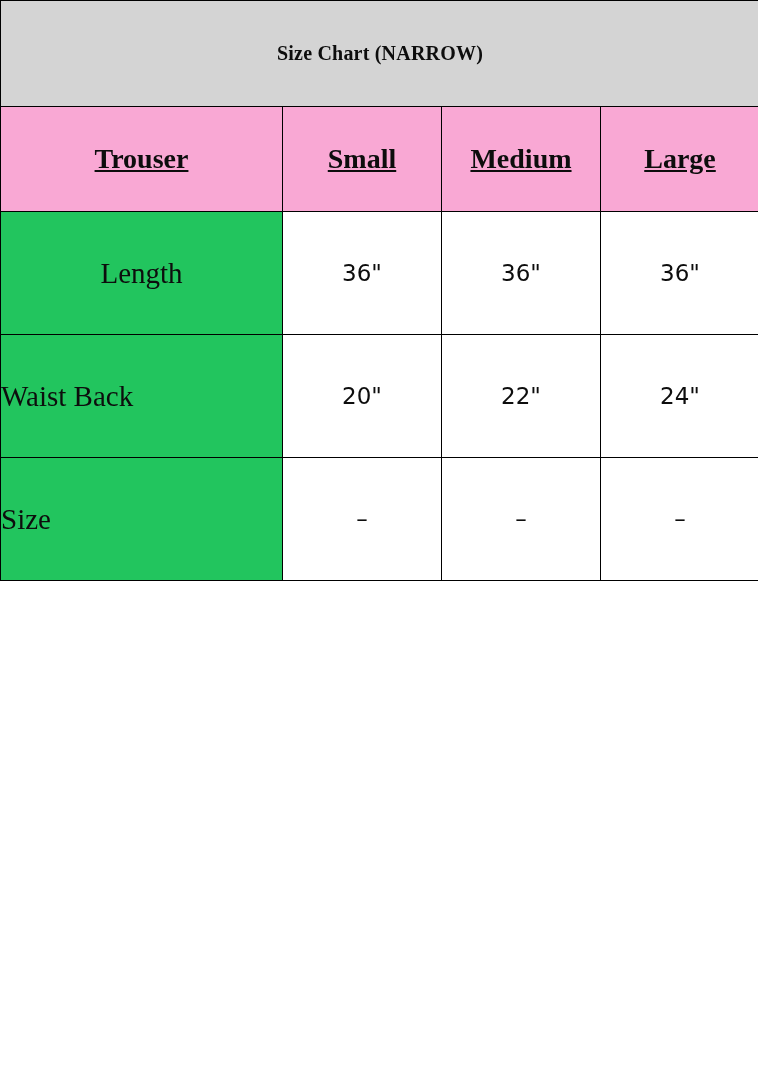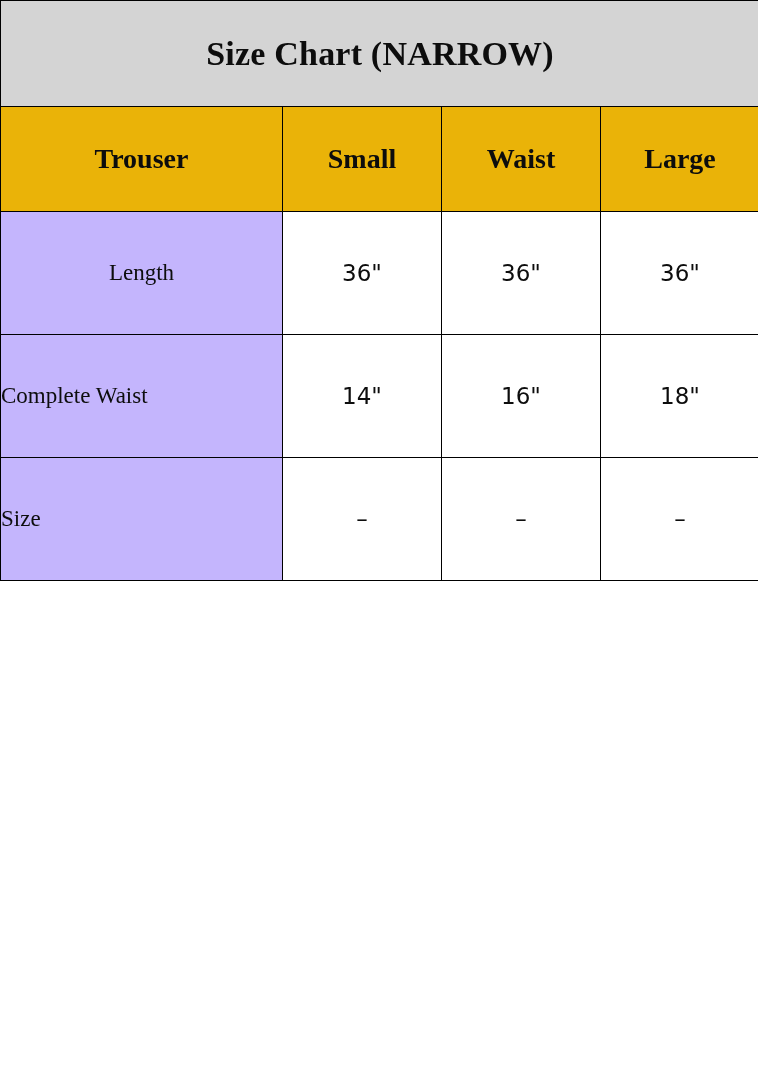--- a/index.html
+++ b/index.html
@@ -29,46 +29,47 @@
     border: 1.5px solid #000000;
     padding: 0;
     margin: 0;
   }
   
   .title-cell {
     height: 105px;
     background: #d4d4d4;
     text-align: center;
     vertical-align: middle;
-    font-size: 34px;
+    font-size: 20px;
     font-weight: bold;
     letter-spacing: 0.2px;
     font-family: "Liberation Serif", serif;
   }
   
   .hdr {
-    background: #eab308;
+    background: #f9a8d4;
     height: 104px;
     text-align: center;
     vertical-align: middle;
     font-weight: bold;
     font-family: "Liberation Serif", serif;
+    text-decoration: underline;
   }
   .hdr-trouser {
     font-size: 28px;
   }
   .hdr-size {
     font-size: 28px;
   }
   
   .row-label {
-    background: #c4b5fd;
+    background: #22c55e;
     height: 122px;
     vertical-align: middle;
-    font-size: 23px;
+    font-size: 29px;
     padding-left: 14px;
     font-family: "Liberation Serif", serif;
   }
   .row-label.centered {
     text-align: center;
     padding-left: 0;
   }
   .val {
     background: #ffffff;
     text-align: center;
@@ -93,39 +94,39 @@
       <col class="c-size">
       <col class="c-size">
     </colgroup>
     <tbody>
       <tr>
         <td class="title-cell" colspan="4">Size Chart (NARROW)</td>
       </tr>
       <tr>
         <td class="hdr hdr-trouser">Trouser</td>
         <td class="hdr hdr-size">Small</td>
-        <td class="hdr hdr-size">Waist</td>
+        <td class="hdr hdr-size">Medium</td>
         <td class="hdr hdr-size">Large</td>
       </tr>
 
       <tr>
         <td class="row-label centered">Length</td>
         <td class="val">36"</td>
         <td class="val">36"</td>
         <td class="val">36"</td>
       </tr>
 
 
+      <tr>
+        <td class="row-label">Waist Back</td>
+        <td class="val">20"</td>
+        <td class="val">22"</td>
+        <td class="val">24"</td>
+      </tr>
 
-      <tr>
-        <td class="row-label">Complete Waist</td>
-        <td class="val">14"</td>
-        <td class="val">16"</td>
-        <td class="val">18"</td>
-      </tr>
 
 
       <tr>
         <td class="row-label">Size</td>
         <td class="val dash">–</td>
         <td class="val dash">–</td>
         <td class="val dash">–</td>
       </tr>
 
     </tbody>

